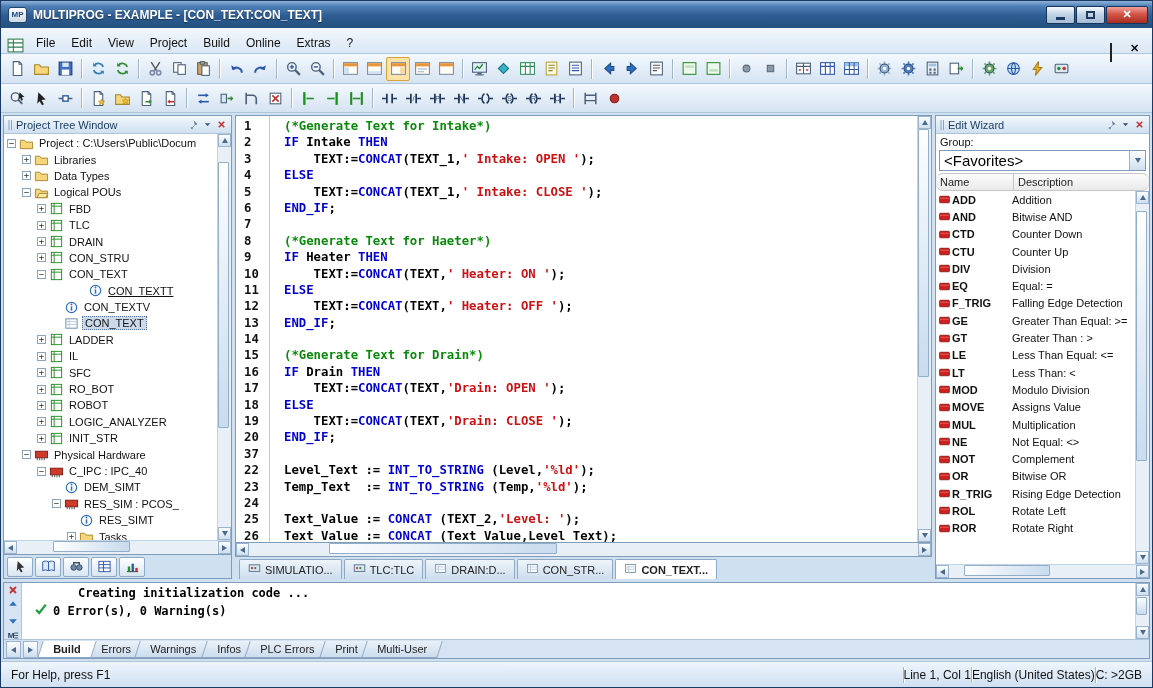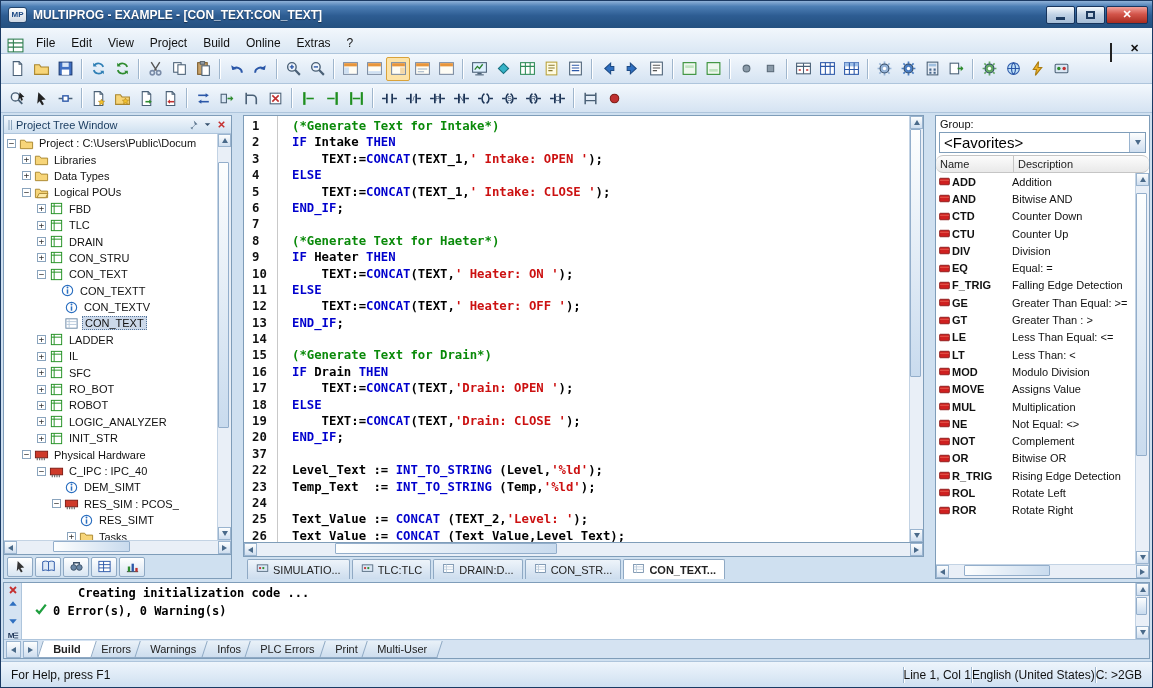--- a/index.html
+++ b/index.html
@@ -28,21 +28,21 @@
 
 .toolbar{display:flex;align-items:center;background:linear-gradient(#f3f8fd,#d5e3f2);border-bottom:1px solid #aec5dc;padding:1px 4px;}
 .toolbar.r1{flex:0 0 30px;}
 .toolbar.r2{flex:0 0 29px;}
 .tbtn{width:24px;height:24px;border:1px solid transparent;background:transparent;border-radius:2px;display:flex;align-items:center;justify-content:center;padding:0;}
 .tbtn.pressed{background:#fde3a7;border-color:#d9a23a;}
 .tsep{width:1px;height:20px;background:#9fb6cd;box-shadow:1px 0 0 #fff;margin:0 4px;flex:0 0 1px;}
 .ti{display:flex;}
 .ti svg{display:block;}
 
-.main{flex:1;display:flex;min-height:0;padding:2px 2px 0 2px;gap:11px;background:#cfe0f0;}
+.main{flex:1;display:flex;min-height:0;padding:2px 2px 0 2px;gap:3px;background:#cfe0f0;}
 .left-col{flex:0 0 229px;display:flex;flex-direction:column;min-height:0;}
 .center-col{flex:1;display:flex;flex-direction:column;min-width:0;min-height:0;}
 .right-col{flex:0 0 215px;display:flex;flex-direction:column;min-height:0;}
 .panel{border:1px solid #7f9db9;background:#fff;display:flex;flex-direction:column;min-height:0;}
 .panel-header{flex:0 0 18px;background:linear-gradient(#f3f8fd,#cfe0f0);border-bottom:1px solid #aec5dc;display:flex;align-items:center;font-size:11px;color:#183a5e;padding:0 4px;gap:3px;}
 .ph-title{flex:1;white-space:nowrap;overflow:hidden;}
 .ph-ic{display:flex;}
 
 .tree-panel{flex:1;}
 .tree-body{flex:1;display:flex;min-height:0;}
@@ -836,21 +836,21 @@
               <div class="tnode" style="padding-left: 33px;">
                 <span class="texp">−</span>
                 <span class="tico">
                   <svg width="15" height="15" viewBox="0 0 16 16">
                     <rect x="2.5" y="2.5" width="11" height="11" fill="#fff" stroke="#1f8f1f"></rect>
                     <path d="M2.5 5.5h11M5.5 2.5v11" stroke="#1f8f1f"></path>
                   </svg>
                 </span>
                 <span class="tlabel">CON_TEXT</span>
               </div>
-              <div class="tnode" style="padding-left: 44px;">
+              <div class="tnode" style="padding-left: 72px; text-decoration: underline;">
                 <span class="texp none"></span>
                 <span class="tico">
                   <svg width="15" height="15" viewBox="0 0 16 16">
                     <circle cx="8" cy="8" r="5.5" fill="#fff" stroke="#2b6fc0" stroke-width="1.2"></circle>
                     <rect x="7.2" y="6.8" width="1.6" height="4.6" fill="#2b6fc0"></rect>
                     <circle cx="8" cy="4.8" r="1" fill="#2b6fc0"></circle>
                   </svg>
                 </span>
                 <span class="tlabel">CON_TEXTT</span>
               </div>
@@ -1167,20 +1167,43 @@
                 <rect x="2" y="3" width="12" height="10" fill="#fff" stroke="#6a87a5"></rect>
                 <path d="M2 6h12M2 9h12M5.5 3v10" stroke="#b8c9da"></path>
               </svg></span>
             <span class="dtlabel">CON_TEXT...</span>
           </div>
         </div>
     </div>
 
     <div class="right-col">
       <div class="panel wizard-panel">
+        <div class="panel-header">
+          <span class="ph-ic">
+              <svg width="5" height="12" viewBox="0 0 5 12">
+                <path d="M1 1v10M3.5 1v10" stroke="#8aa4bd"></path>
+              </svg>
+            </span>
+          <span class="ph-title">Edit Wizard</span>
+          <span class="ph-ic">
+              <svg width="12" height="12" viewBox="0 0 16 16">
+                <path d="M9 2l5 5-3 1-3 3-1 3-2.5-2.5 3-1 3-3z" fill="#5f7891"></path>
+              </svg>
+            </span>
+          <span class="ph-ic">
+              <svg width="11" height="11" viewBox="0 0 16 16">
+                <path d="M4 6l4 4 4-4z" fill="#35506e"></path>
+              </svg>
+            </span>
+          <span class="ph-ic">
+              <svg width="11" height="11" viewBox="0 0 16 16">
+                <path d="M4 4l8 8M12 4l-8 8" stroke="#c53030" stroke-width="2.2"></path>
+              </svg>
+            </span>
+        </div>
         <div class="wiz-group-label">Group:</div>
         <div class="wiz-combo">
           <span class="val">&lt;Favorites&gt;</span>
           <span class="drop">
               <span class="tri dn"></span>
             </span>
         </div>
         <div class="wiz-colhdr">
           <span class="c1">Name</span>
           <span class="c2">Description</span>

